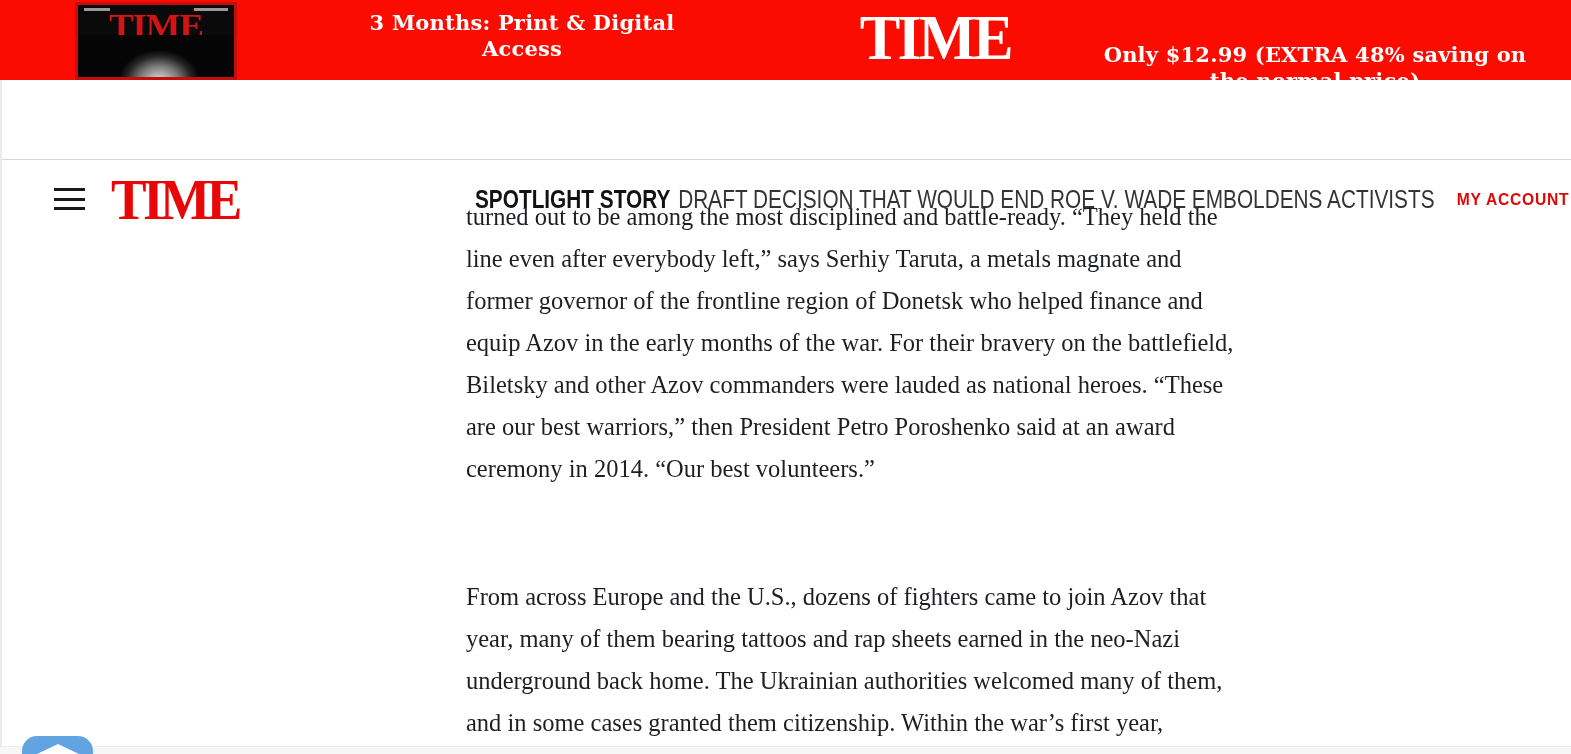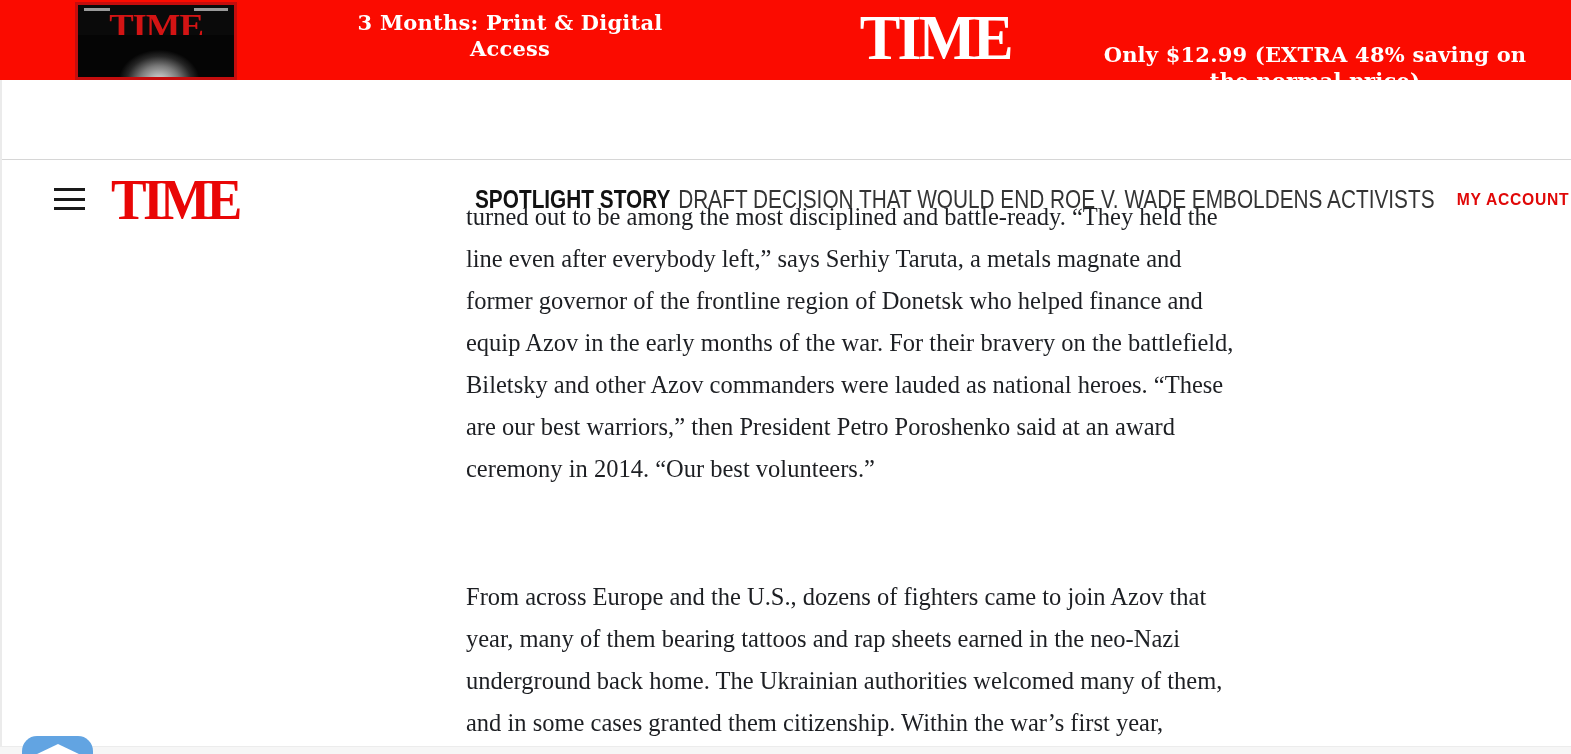--- a/index.html
+++ b/index.html
@@ -28,21 +28,21 @@
   }
   .cover-photo {
     position: absolute; left: 0; top: 30px; width: 100%; height: 48px;
     background:
       radial-gradient(ellipse 52px 40px at 52% 96%, rgba(235,235,235,0.95) 0%, rgba(160,160,160,0.75) 38%, rgba(70,70,70,0.5) 62%, rgba(0,0,0,0) 78%),
       #050505;
   }
   .offer { position: absolute; top: 10px; width: 420px; text-align: center;
     color: #ffffff; font-family: "DejaVu Serif", serif; font-weight: 700;
     font-size: 21px; line-height: 26px; white-space: pre-line; letter-spacing: 0.2px; }
-  .offer-left  { left: 300px; }
+  .offer-left  { left: 312px; }
   .offer-right { left: 1095px; width: 440px; margin-top: 32px; }
   .banner-logo {
     position: absolute; left: 845px; top: 6px; width: 190px;
     color: #ffffff; font-family: "Liberation Serif", serif; font-weight: 700;
     font-size: 64px; line-height: 64px; letter-spacing: -3px; transform: scaleX(0.95);
     transform-origin: left center; text-align: center;
   }
 
   
   .site-header {

